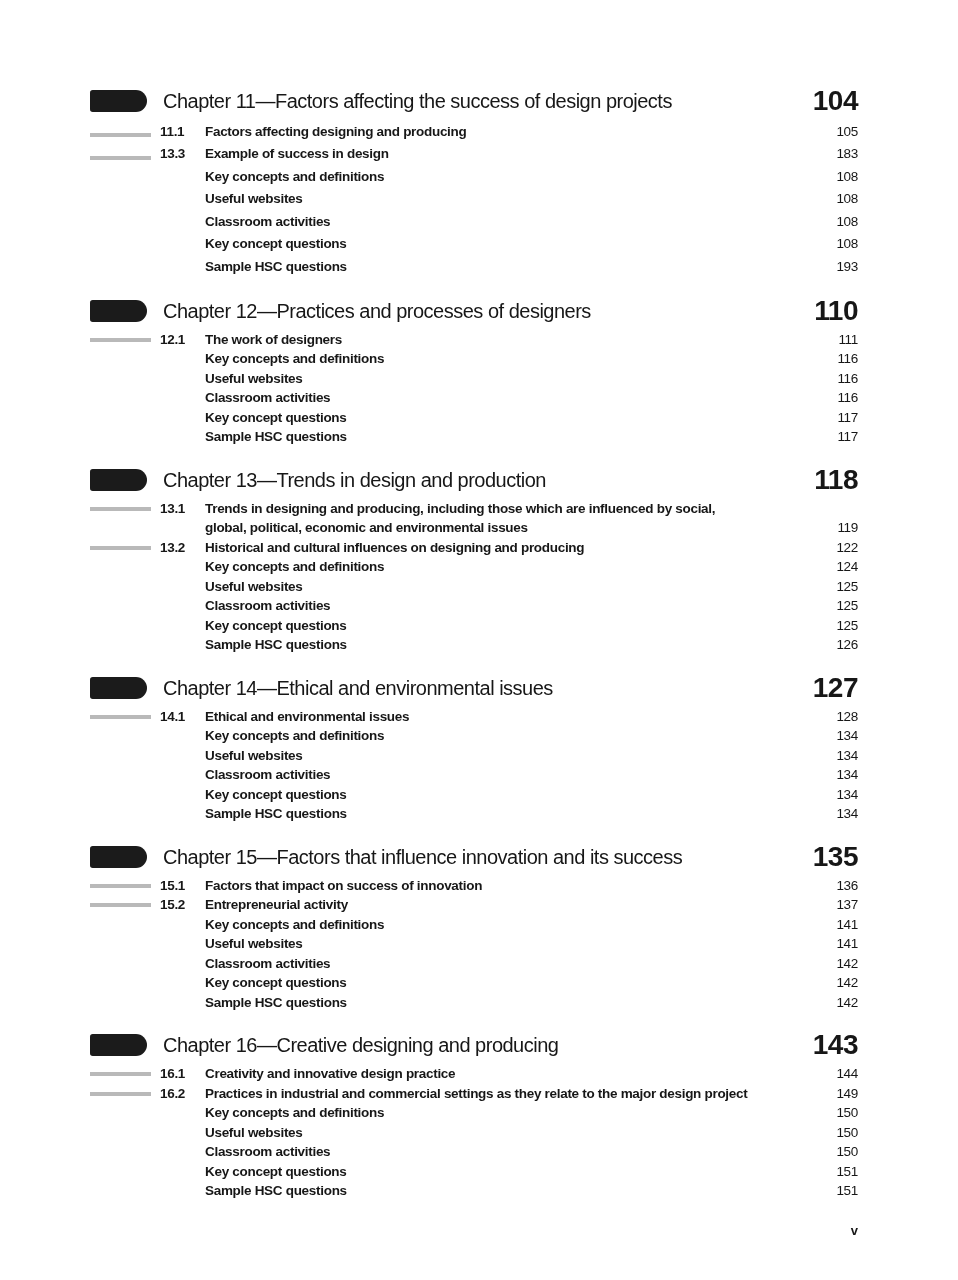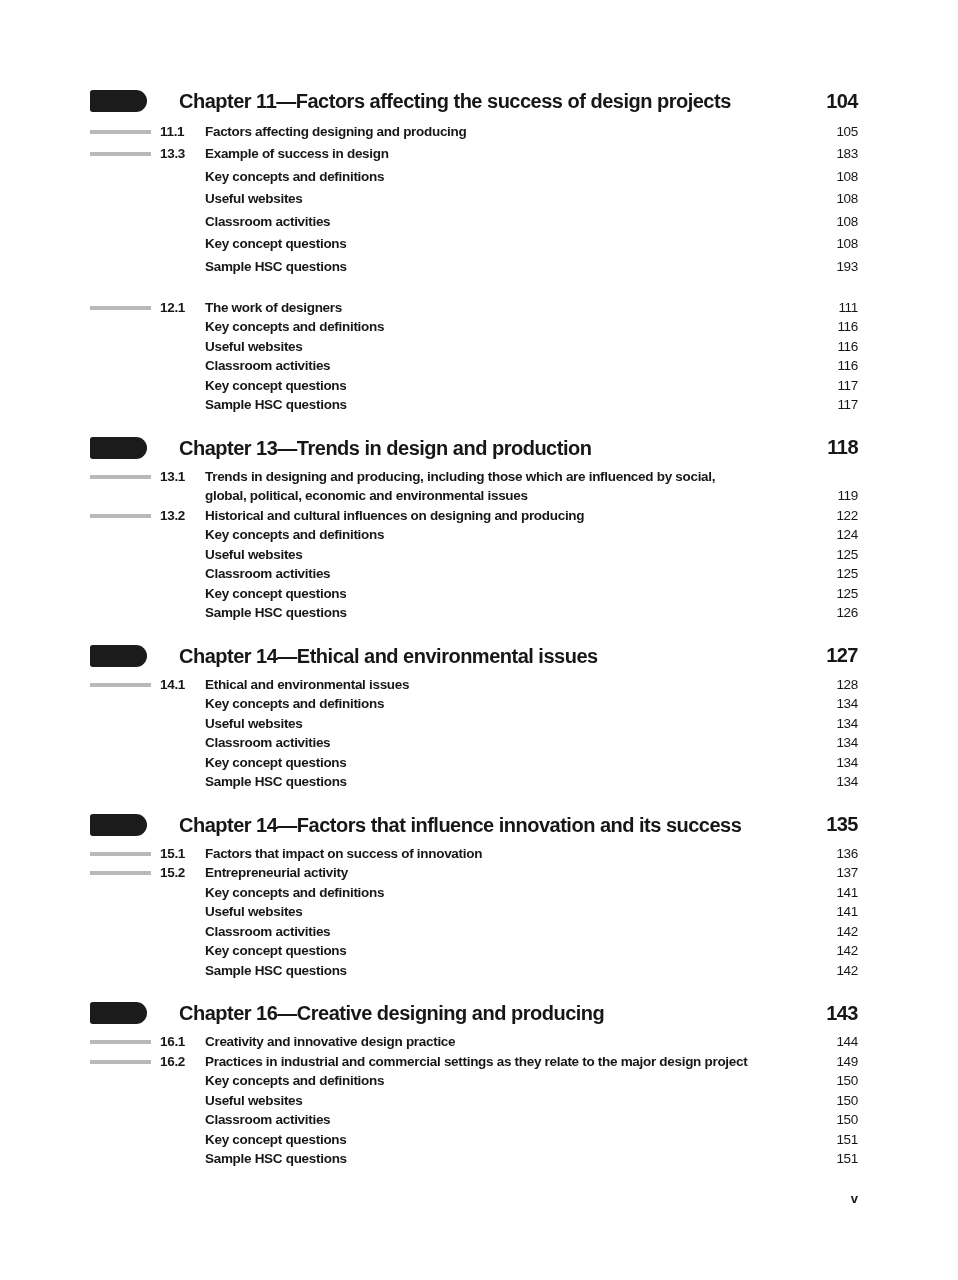--- a/index.html
+++ b/index.html
@@ -33,32 +33,32 @@
   .chapter-marker {
     flex: none;
     width: 57px;
     height: 22px;
     background: #1b1b1b;
     border-radius: 3px 12px 12px 3px;
     margin-right: 16px;
   }
   .chapter-title {
     flex: 1;
-    margin: 16px;
+    margin: 0;
     font-size: 20px;
-    font-weight: bold;
+    font-weight: normal;
     letter-spacing: -0.5px;
     white-space: pre;
     line-height: 26px;
   }
   .chapter-page {
     flex: none;
     width: 70px;
     text-align: right;
-    font-size: 20px;
+    font-size: 28px;
     font-weight: bold;
     letter-spacing: -0.5px;
   }
 
   
   .entry {
     display: flex;
     align-items: flex-start;
   }
   .entry-marker {
@@ -90,21 +90,21 @@
     flex: none;
     width: 60px;
     align-self: flex-end;       
     text-align: right;
     font-size: 13.5px;
     font-weight: normal;
     letter-spacing: -0.3px;
     line-height: 19.5px;
   }
   
-  .chapter:first-of-type .entry { padding: 1.5px 0; }
+  .chapter:first-of-type .entry { padding: 1.5px 0; align-items: center; }
 
   
   .folio-row {
     margin-top: 18px;
     text-align: right;
     padding-right: 0;
   }
   .folio {
     font-size: 13px;
     font-weight: bold;
@@ -167,20 +167,25 @@
   <div class="entry unnumbered">
     <span class="entry-marker"></span>
     <span class="entry-number"></span>
     <span class="entry-title">Sample HSC questions</span>
     <span class="entry-page">193</span>
   </div>
 </div>
   </section>
 
   <section class="chapter">
+    <div class="chapter-heading">
+      <span class="chapter-marker"></span>
+      <h2 class="chapter-title">Chapter 12—Practices and processes of designers</h2>
+      <span class="chapter-page">110</span>
+    </div>
     <div class="entries">
   <div class="entry">
     <span class="entry-marker"></span>
     <span class="entry-number">12.1</span>
     <span class="entry-title">The work of designers</span>
     <span class="entry-page">111</span>
   </div>
 
   <div class="entry unnumbered">
     <span class="entry-marker"></span>
@@ -325,21 +330,21 @@
     <span class="entry-number"></span>
     <span class="entry-title">Sample HSC questions</span>
     <span class="entry-page">134</span>
   </div>
 </div>
   </section>
 
   <section class="chapter">
     <div class="chapter-heading">
       <span class="chapter-marker"></span>
-      <h2 class="chapter-title">Chapter 14—Factors that influence innovation and its success</h2>
+      <h2 class="chapter-title">Chapter 15—Factors that influence innovation and its success</h2>
       <span class="chapter-page">135</span>
     </div>
     <div class="entries">
   <div class="entry">
     <span class="entry-marker"></span>
     <span class="entry-number">15.1</span>
     <span class="entry-title">Factors that impact on success of innovation</span>
     <span class="entry-page">136</span>
   </div>
 

